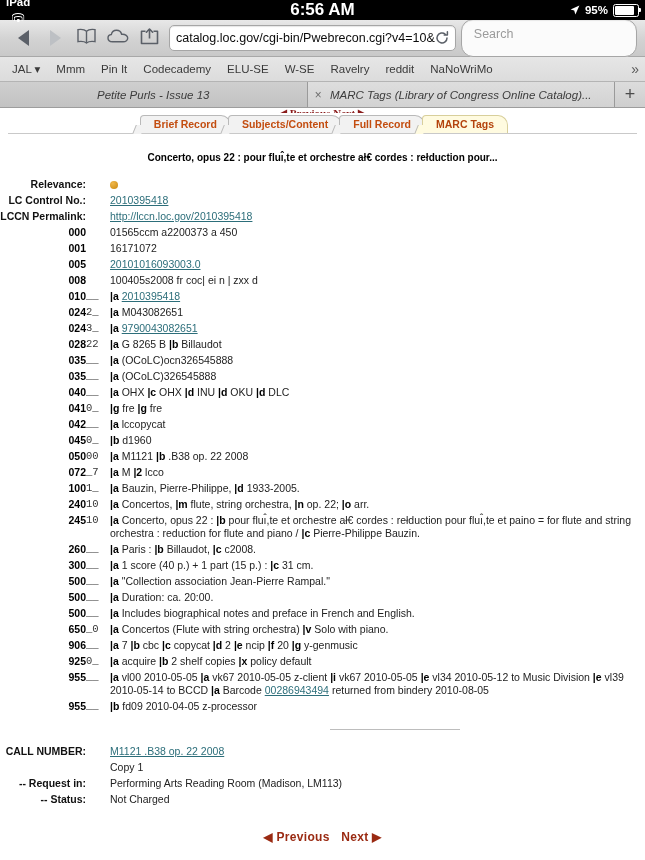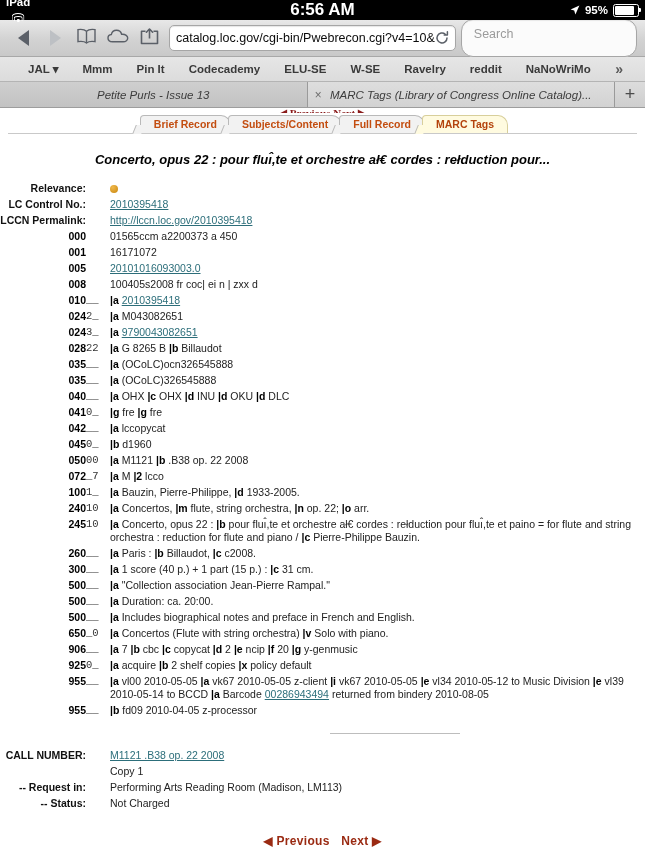--- a/index.html
+++ b/index.html
@@ -59,22 +59,22 @@
   .searchbar input{
     border:0;outline:0;background:transparent;width:100%;
     font-size:12.5px;color:#333;font-family:"Liberation Sans", sans-serif;
   }
   .searchbar input::placeholder{color:#9b9b9b;}
 
   
   .bookmarks{
     height:24px;background:linear-gradient(to bottom,#e6e6e6,#dcdcdc);
     border-bottom:1px solid #b4b4b4;
-    display:flex;align-items:center;padding:0 20px;gap:8px;
-    font-size:11.5px;color:#3a3a3a;font-weight:bold;
+    display:flex;align-items:center;padding:0 4px;gap:0;
+    font-size:11.5px;color:#3a3a3a;font-weight:normal;
   }
   .bm{padding:0 8px;white-space:nowrap;}
   .bm-more{margin-left:auto;font-size:14px;color:#5a5a5a;padding-right:2px;}
 
   
   .tabbar{
     height:25px;background:#b9b9b9;
     display:flex;align-items:stretch;
     border-bottom:1px solid #9d9d9d;
   }
@@ -117,23 +117,23 @@
   }
   .rtab.sel{background:#fffbe0;border-color:#d8cf9b;color:#b4430c;z-index:3;}
   .rtab:before{
     content:"";position:absolute;left:-7px;bottom:-1px;width:8px;height:9px;
     border-left:1px solid #b9b9b9;border-bottom:none;
     transform:skewX(-22deg);background:inherit;border-top:none;
   }
   .tabrule{height:1px;background:#c9c9c9;margin:0 8px;}
 
   .rectitle{
-    text-align:center;font-style:italic;font-weight:bold;
+    text-align:center;font-weight:bold;
     font-family:"Liberation Sans", sans-serif;
-    font-size:13px;color:#000;margin:18px 0 0 0;padding:0 20px;
+    font-size:10px;color:#000;margin:18px 0 0 0;padding:0 20px;
   }
 
   
   table.marc{border-collapse:collapse;width:100%;margin-top:14px;}
   table.marc td{vertical-align:top;font-size:10.5px;line-height:13.6px;padding:1.2px 0;}
   td.lbl{
     text-align:right;white-space:nowrap;padding-right:5px;
     font-family:"Liberation Sans", sans-serif;font-weight:bold;
     font-size:10px;color:#111;width:86px;
   }

